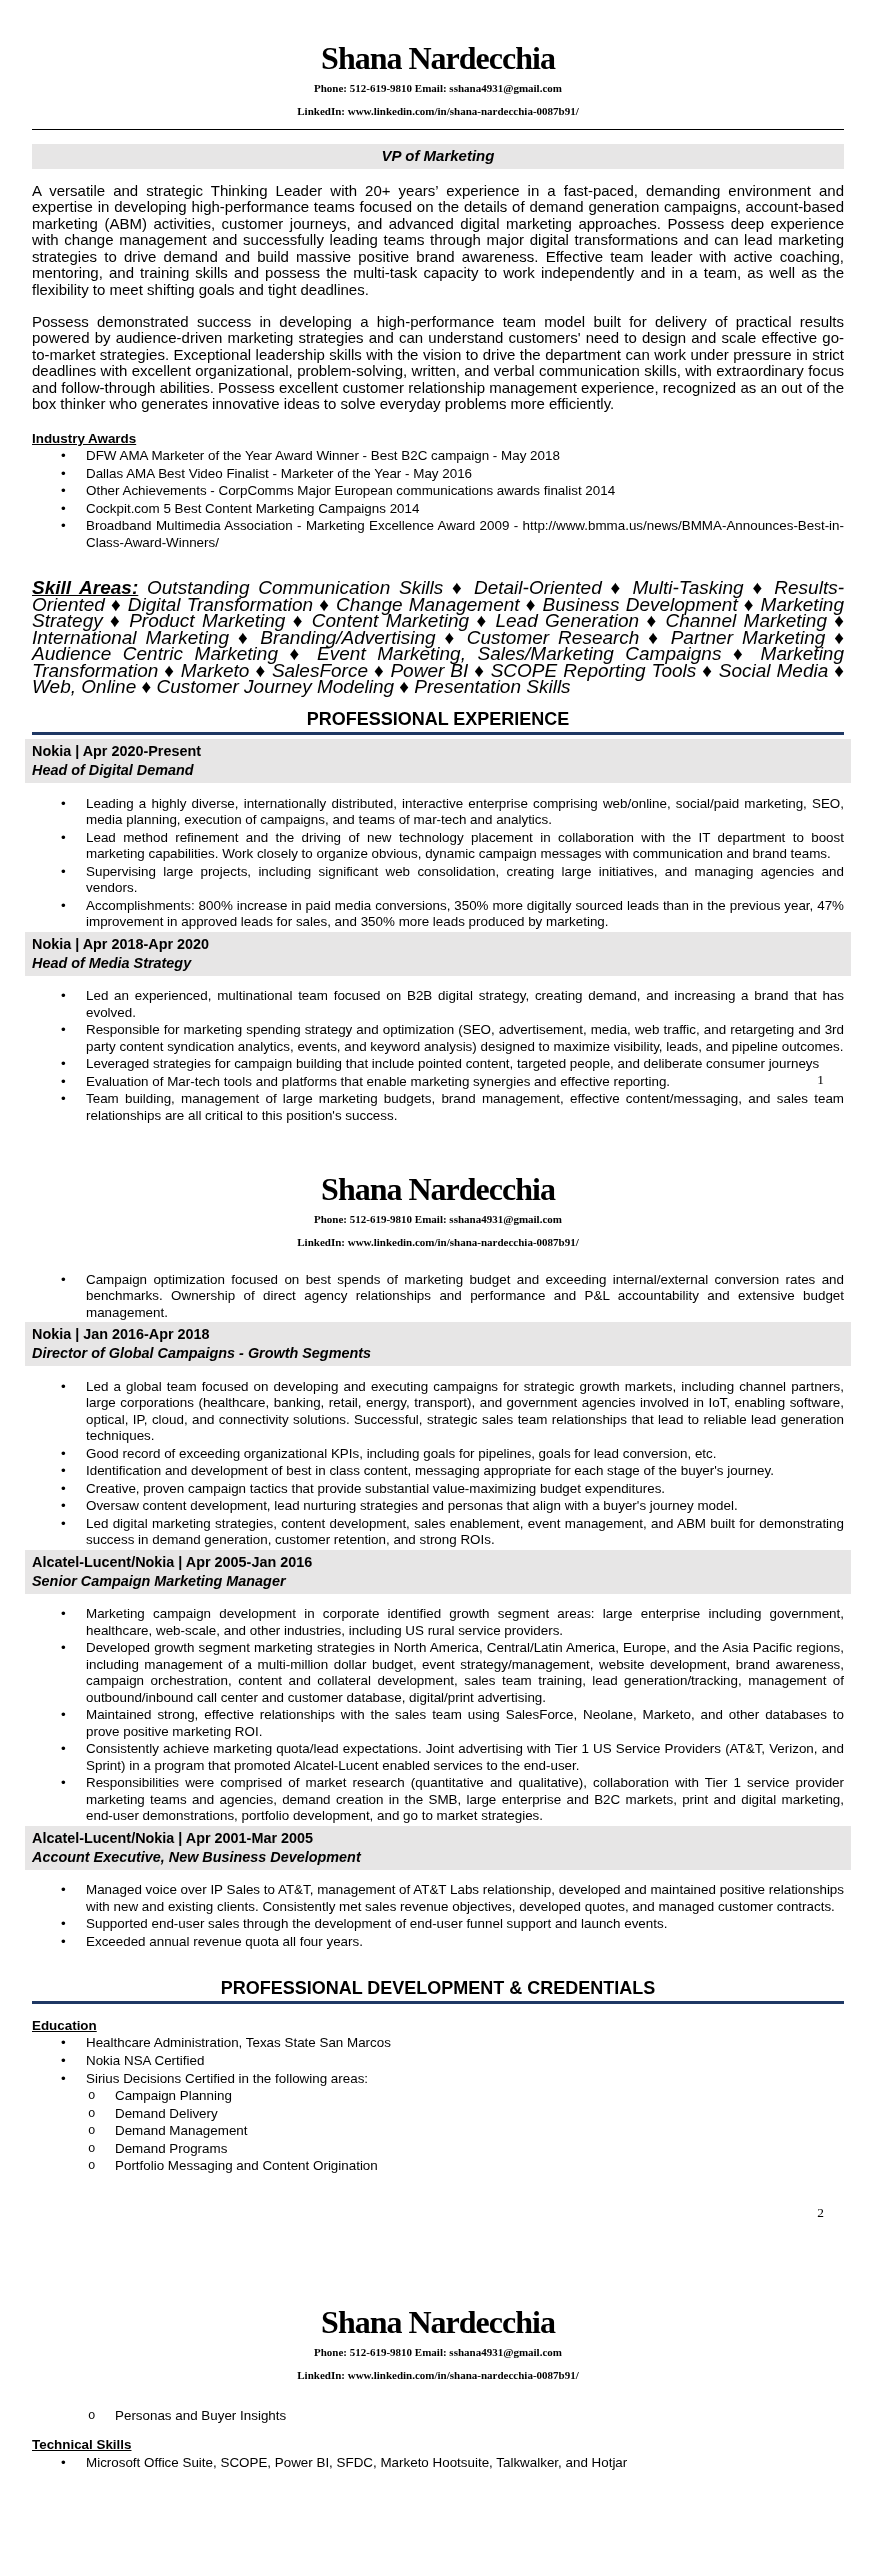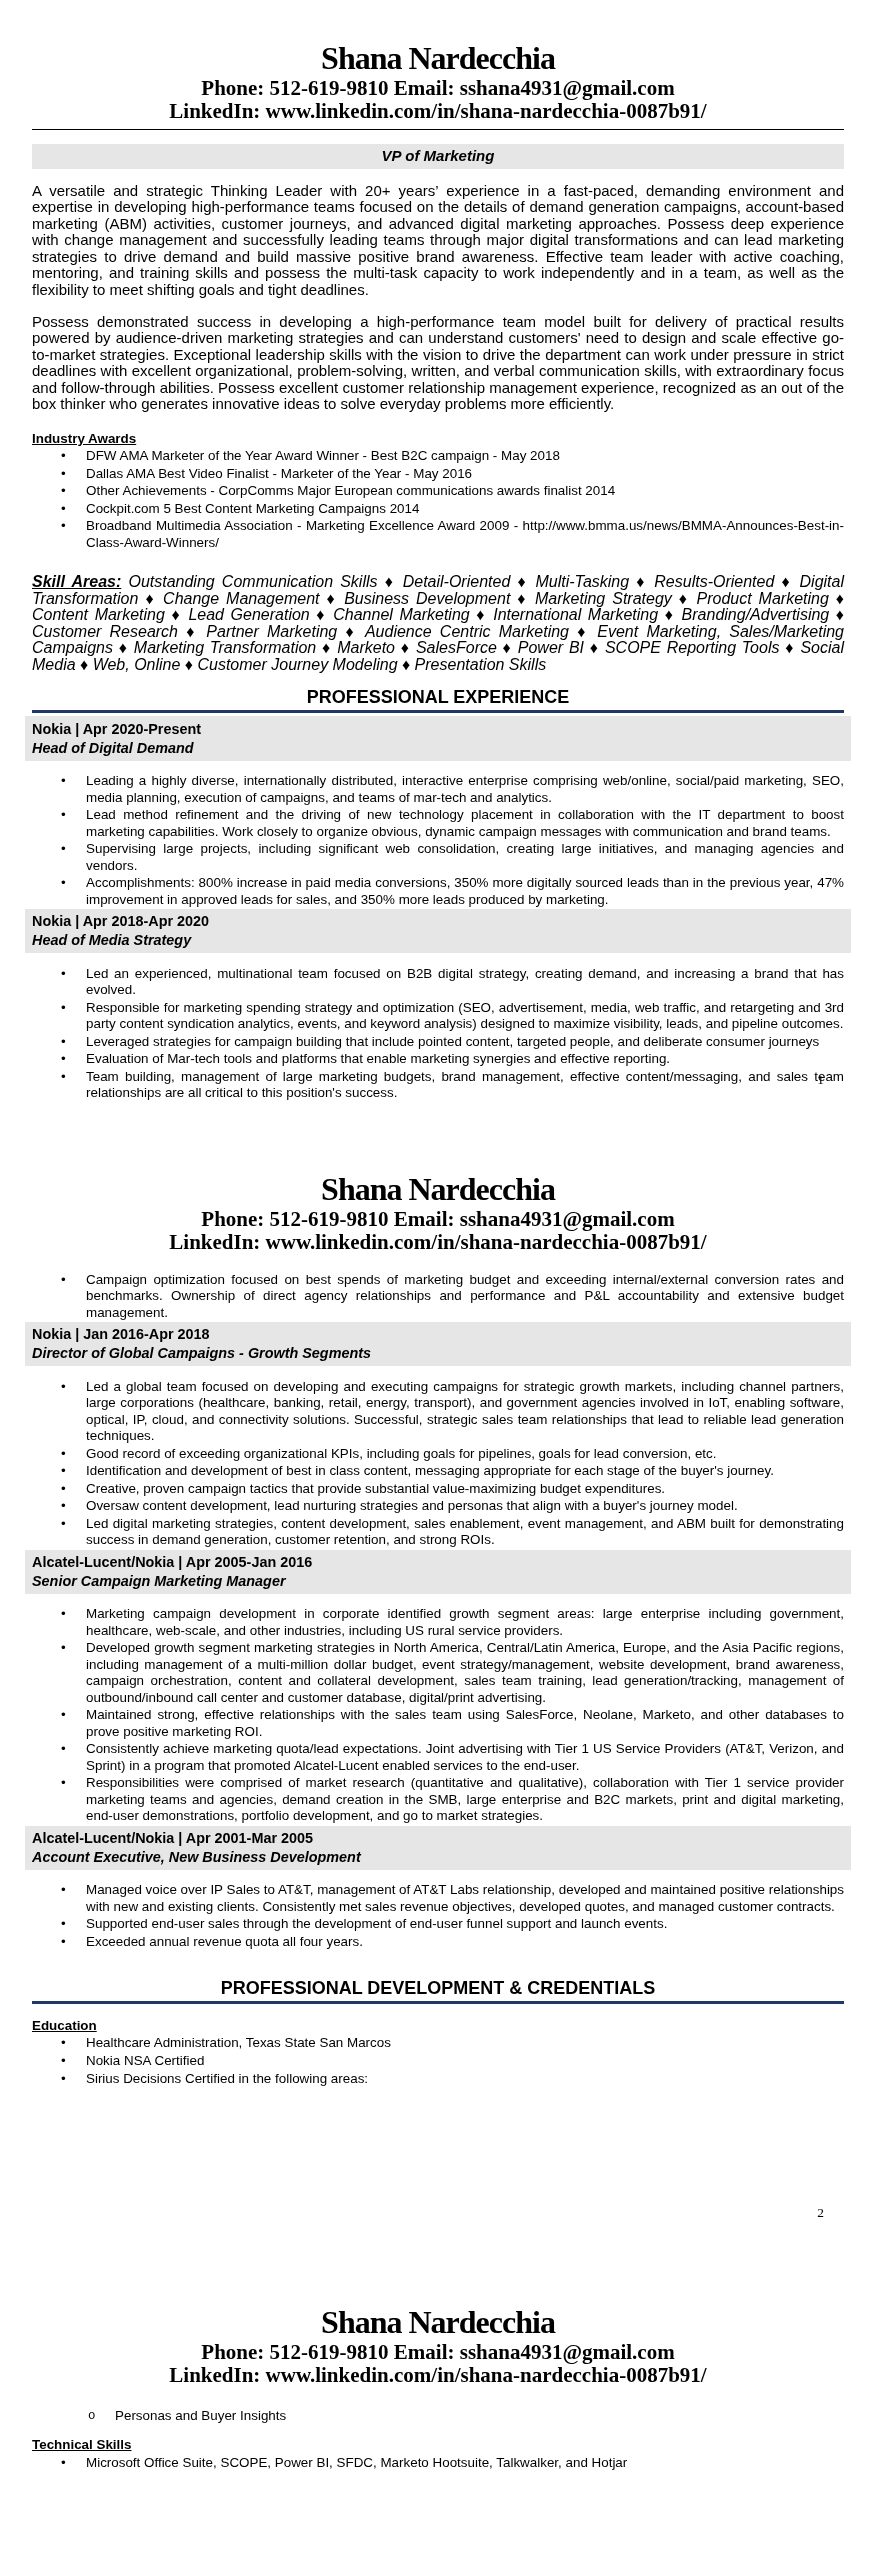--- a/index.html
+++ b/index.html
@@ -28,21 +28,21 @@
     font-size: 32px;
     letter-spacing: -1px;
     text-align: center;
     line-height: 38px;
     margin-top: 39px;
   }
   .page-2 .name, .page-3 .name { margin-top: 37px; }
   .contact-line {
     font-family: "Liberation Serif", serif;
     font-weight: bold;
-    font-size: 21px;
+    font-size: 11px;
     text-align: center;
     line-height: 23px;
   }
   .header-rule {
     border: none;
     border-top: 1.5px solid #000000;
     margin: 6.2px 0 0 0;
   }
   .title-banner {
     background: #e7e6e6;
@@ -62,22 +62,22 @@
   }
   p.summary { margin: 13.4px 0 0 0; }
   p.summary + p.summary { margin-top: 15.5px; }
   .section-label {
     font-size: 13.4px;
     font-weight: bold;
     text-decoration: underline;
     margin: 18.5px 0 2.1px 0;
   }
   .skill-line {
-    margin: 23px 0 0 0;
-    font-size: 16px;
+    margin: 29px 0 0 0;
+    font-size: 19px;
     line-height: 16.5px;
     text-align: justify;
   }
   .skill-label {
     font-weight: bold;
     font-style: italic;
     text-decoration: underline;
   }
   .skill-text { font-style: italic; }
   .center-head {
@@ -258,20 +258,27 @@
 
   <div class="section-label" style="margin-top:13.4px;">Education</div>
   <ul class="bullets tight">
     <li>Healthcare Administration, Texas State San Marcos</li>
   </ul>
 
   <ul class="bullets tight">
     <li>Nokia NSA Certified</li>
     <li>Sirius Decisions Certified in the following areas:</li>
   </ul>
+  <ul class="sub-bullets">
+      <li>Campaign Planning</li>
+      <li>Demand Delivery</li>
+      <li>Demand Management</li>
+      <li>Demand Programs</li>
+      <li>Portfolio Messaging and Content Origination</li>
+    </ul>
 
   <div class="page-num">2</div>
 </div>
 
 <div class="page page-3">
   <div class="name">Shana Nardecchia</div>
   <div class="contact-line">Phone: 512-619-9810 Email: sshana4931@gmail.com</div>
   <div class="contact-line">LinkedIn: www.linkedin.com/in/shana-nardecchia-0087b91/</div>
 
   <ul class="sub-bullets" style="margin-top:20.6px;">

